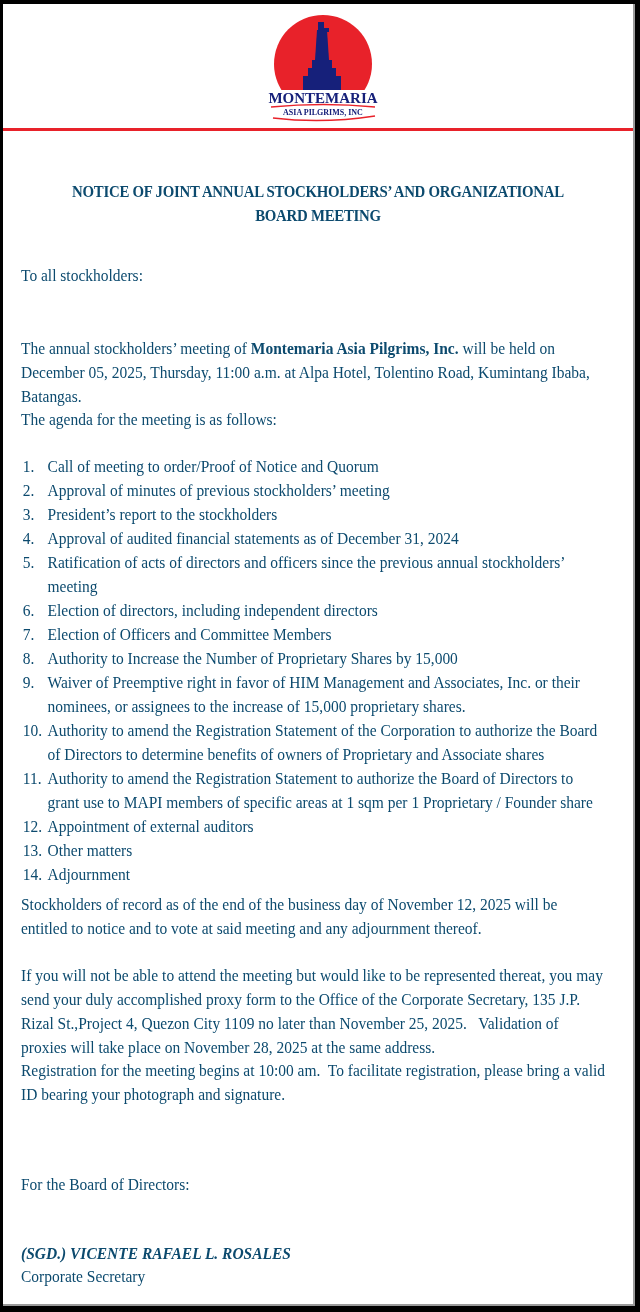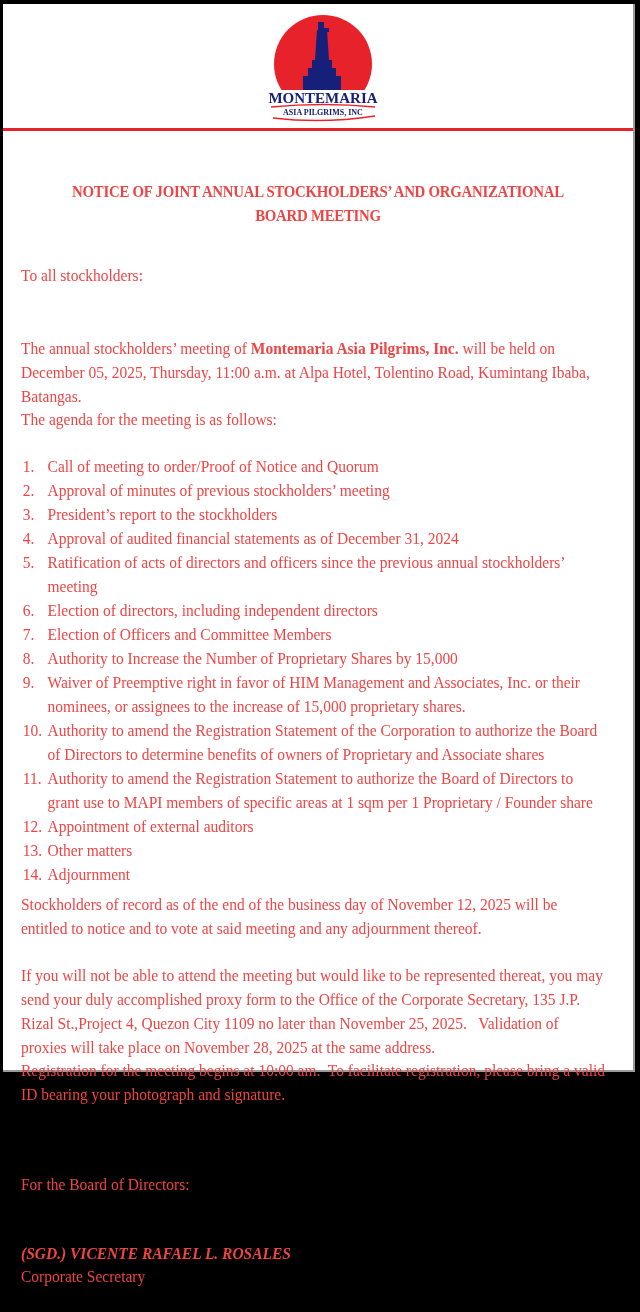--- a/index.html
+++ b/index.html
@@ -1,24 +1,24 @@
 <!DOCTYPE html>
 <html><head>
 <meta charset="utf-8">
 <style>
   html, body { margin: 0; padding: 0; background: #000; }
   body { width: 640px; height: 1312px; position: relative; overflow: hidden; }
   .page {
-    position: absolute; left: 3px; top: 4px; width: 632px; height: 1068px;
+    position: absolute; left: 3px; top: 4px; width: 632px; height: 1302px;
     background: #ffffff;
     border-right: 2px solid #9a9a9a;
     border-bottom: 2px solid #9a9a9a;
     box-sizing: border-box;
     font-family: "Liberation Serif", "DejaVu Serif", serif;
-    color: #ef4444;
+    color: #0c4a6e;
   }
   .logo { position: absolute; left: 260px; top: 10px; width: 120px; height: 110px; }
   .rule { position: absolute; left: 0; right: 0; top: 124px; height: 3px; background: #e8222a; }
   .title {
     position: absolute; left: 20px; right: 20px; top: 176px;
     text-align: center; font-weight: bold; font-size: 16.5px; line-height: 24px;
     letter-spacing: -0.3px; transform: scaleX(0.9); transform-origin: center;
   }
   .txt {
     position: absolute; left: 18px; width: 660px;

